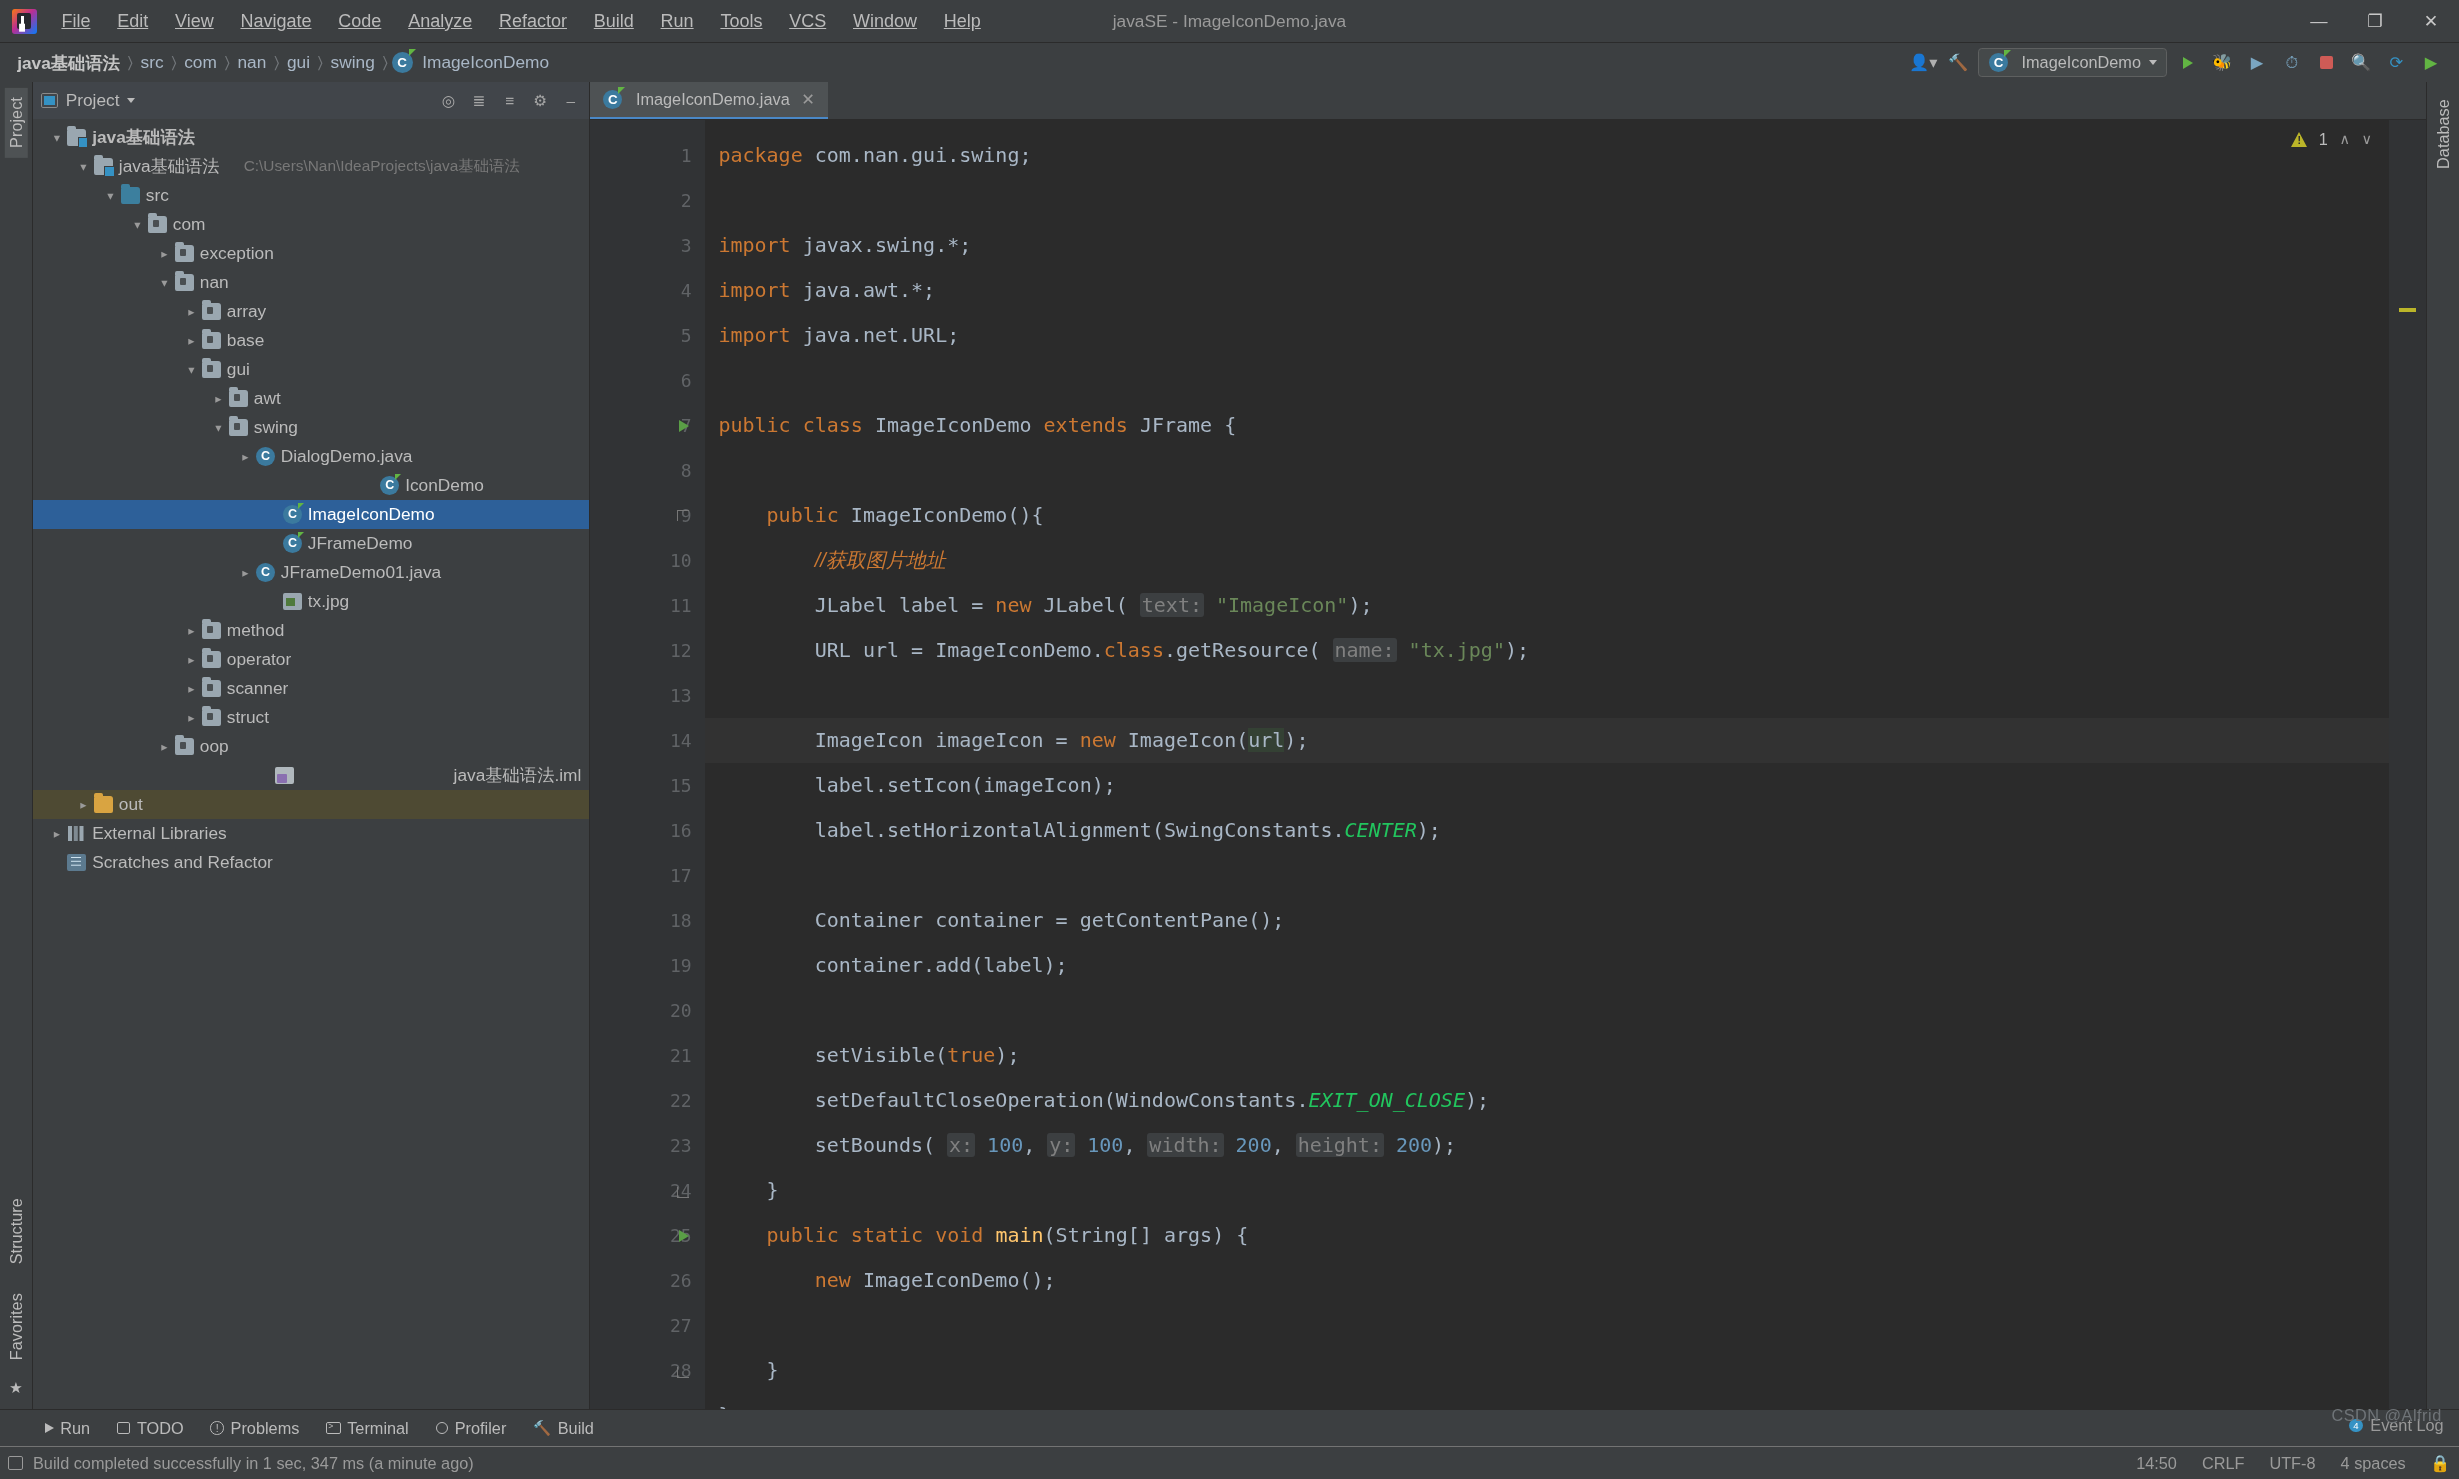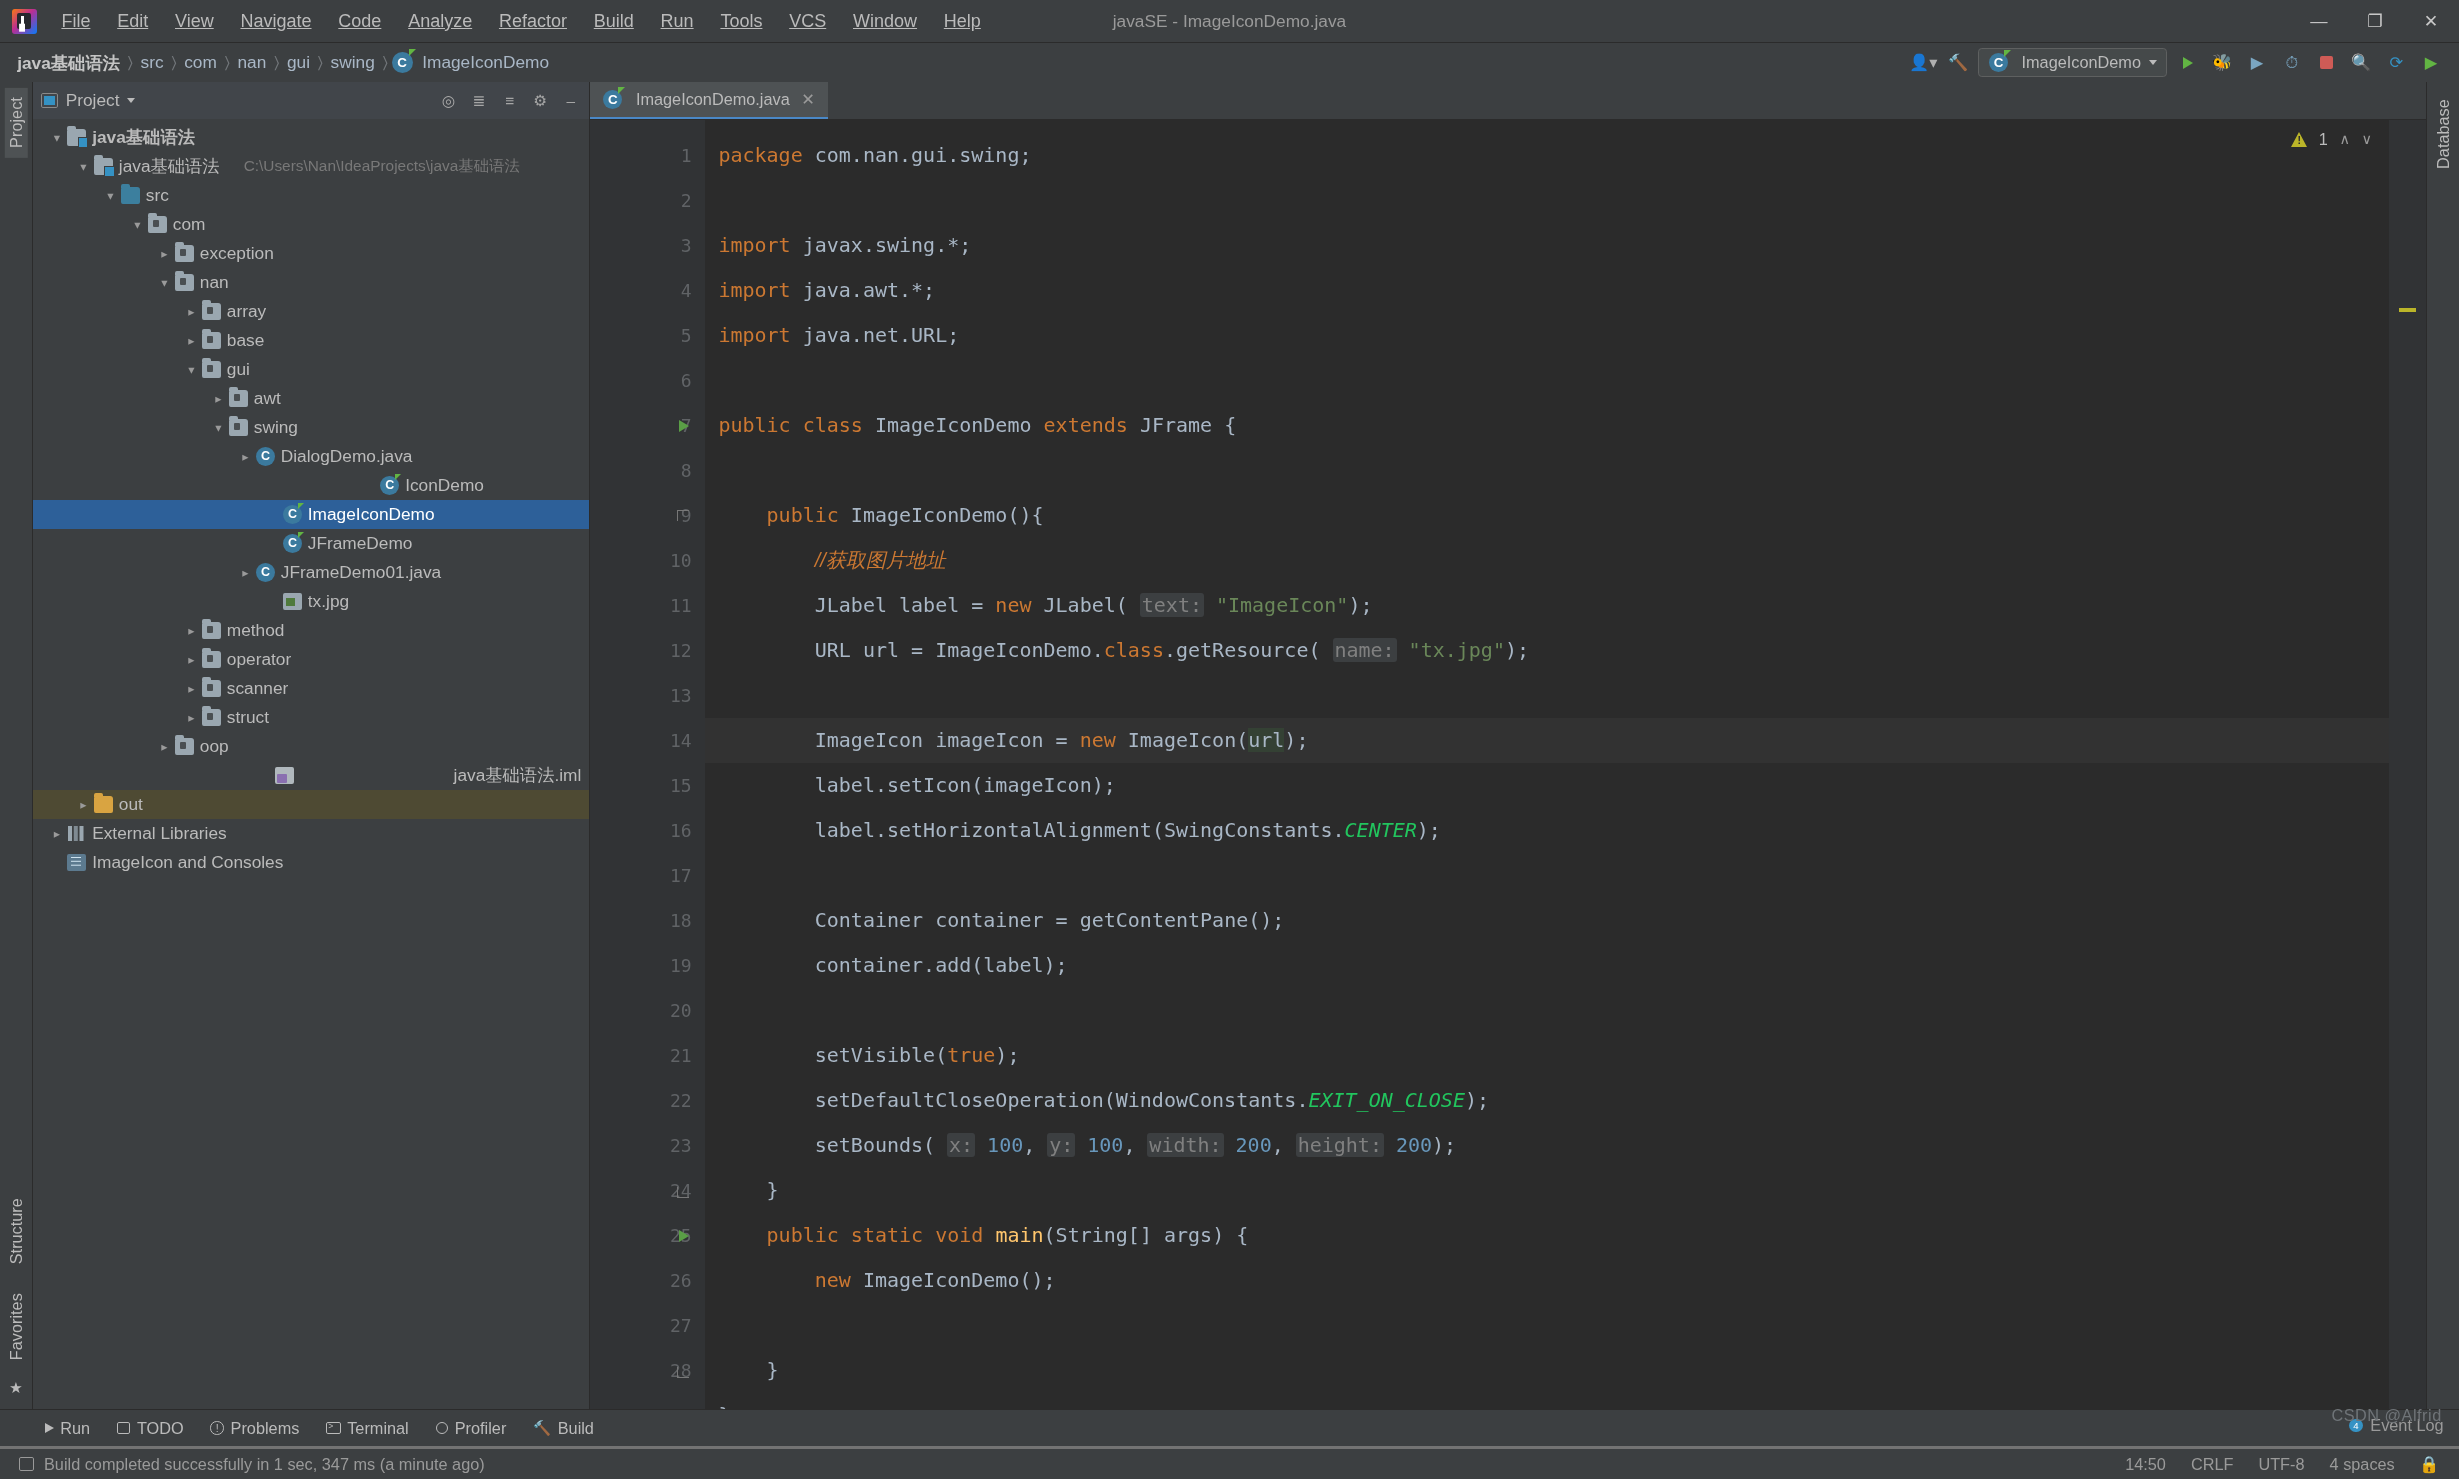--- a/index.html
+++ b/index.html
@@ -293,22 +293,22 @@
   .bi-sq { width:13.4px;height:11.5px;border:1.4px solid #bbbbbb; border-radius:1.9px; }
   .bi-circ { width:13.4px;height:13.4px;border:1.4px solid #bbbbbb;border-radius:50%; position:relative;}
   .bi-circ::after{content:"!";position:absolute;inset:0;display:flex;align-items:center;justify-content:center;font-size:10.6px;color:#bbbbbb;}
   .bi-term { width:14.4px;height:11.5px;border:1.4px solid #bbbbbb;border-radius:1.9px; position:relative;}
   .bi-term::after{content:">";position:absolute;left:1px;top:-1.9px;font-size:8.6px;color:#bbbbbb;}
   .bi-prof { width:12.5px;height:12.5px;border:1.4px solid #bbbbbb;border-radius:50%; }
   .bi-hammer { color:#bbbbbb; font-size: 14.4px; }
 
   
   .statusbar {
-    height: 33px; background: #3c3f41; border-top: 3px solid #737373;
-    display: flex; align-items: center; padding: 0 19px; gap: 9.6px; flex: 0 0 33px;
+    height: 33px; background: #3c3f41; border-top: 1px solid #737373;
+    display: flex; align-items: center; padding: 0 8px; gap: 9.6px; flex: 0 0 33px;
     color: #9a9a9a; font-size: 16.3px;
   }
   .sb-ico { width: 15.4px; height: 13.4px; border: 1.4px solid #9a9a9a; border-radius: 1.9px; }
   .sb-right { margin-left: auto; display: flex; align-items: center; gap: 25px; }
   .evt-dot { width: 13.4px; height: 13.4px; border-radius: 50%; background: #3592c4;
              color:#fff; font-size:9.6px; display:flex;align-items:center;justify-content:center;}
   .watermark {
     position: absolute; right: 17.3px; bottom: 54px; color: #6f7478; font-size: 16.3px;
     letter-spacing: 0.5px;
   }
@@ -535,21 +535,21 @@
             <span class="tlabel">out</span>
           </div>
           <div class="trow" style="padding-left: 13.4px;">
             <span class="chev">▸</span>
             <span class="ic ic-lib"></span>
             <span class="tlabel">External Libraries</span>
           </div>
           <div class="trow" style="padding-left: 13.4px;">
             <span class="chev"></span>
             <span class="ic ic-scratch"></span>
-            <span class="tlabel">ImageIcon and Consoles</span>
+            <span class="tlabel">Scratches and Refactor</span>
           </div>
         </div>
     </div>
 
     <div class="editorwrap">
       <div class="tabbar">
         <div class="tab">
           <span class="cls-ico" style="width:19px;height:19px;flex:0 0 19px"></span>
           <span>ImageIconDemo.java</span>
           <span class="tabx">✕</span>

